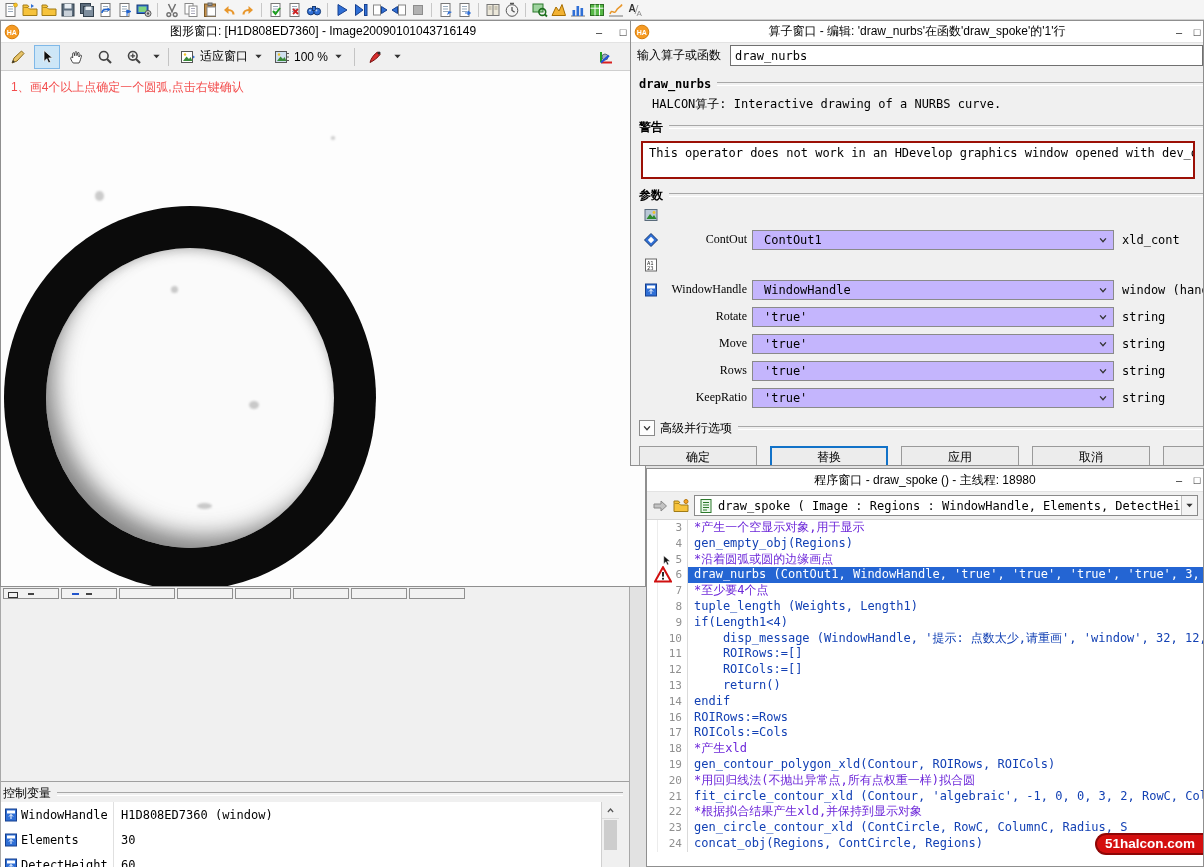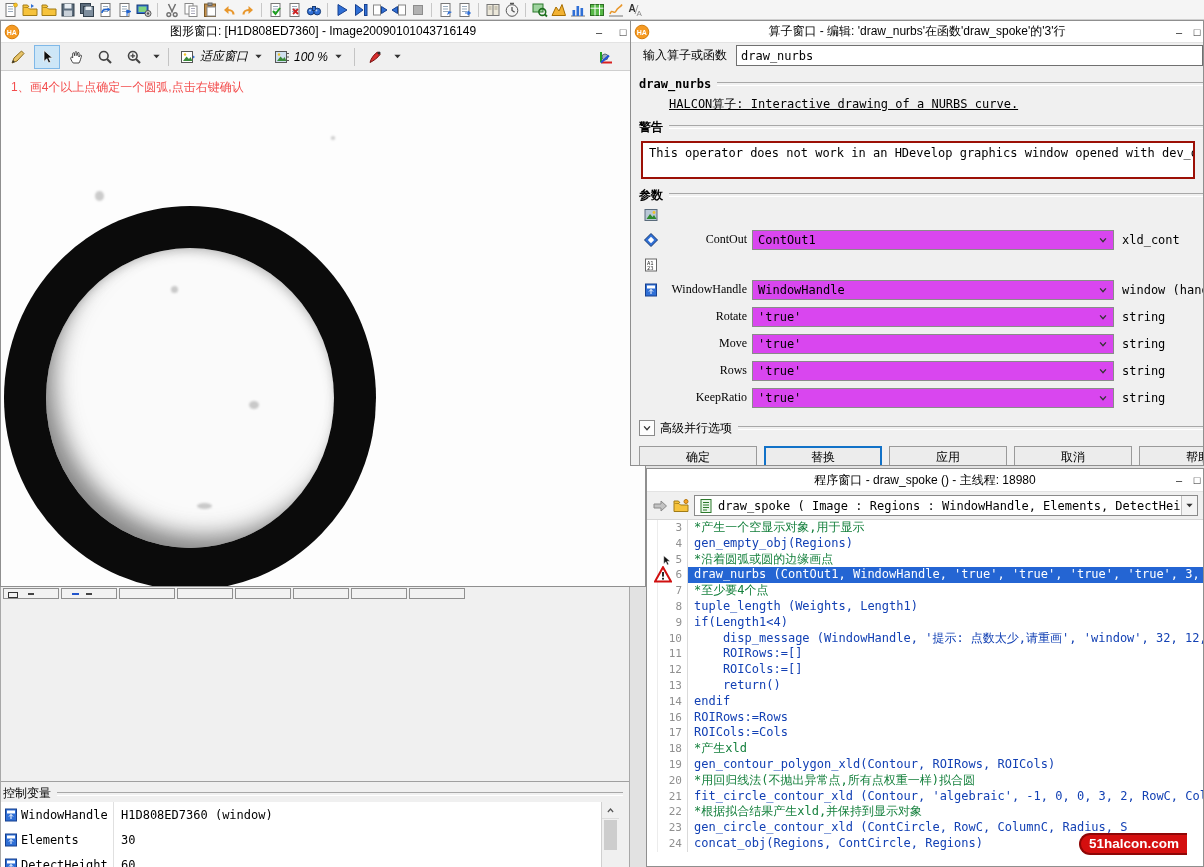--- a/index.html
+++ b/index.html
@@ -21,21 +21,21 @@
   .titlebar .ticon{margin-left:3px;z-index:2;}
   .titlebar .title{position:absolute;left:0;right:0;text-align:center;white-space:nowrap;font-size:12px;}
   .winbtns{margin-left:auto;display:flex;align-items:center;z-index:2;height:100%;}
   .winbtn{width:24px;height:100%;display:flex;align-items:center;justify-content:center;
           font-size:11px;color:#222;}
   .winbtn.partial{width:10px;background:#d8d8d8;}
 
   
   #gfxwin{left:0;top:20px;width:646px;height:567px;z-index:1;background:#fff;}
   .gfx-toolbar{height:27px;background:#f0f0f0;border-bottom:1px solid #cfcfcf;display:flex;
-               align-items:center;padding:0 4px;gap:3px;font-style:italic;}
+               align-items:center;padding:0 4px;gap:3px;}
   .ttool{width:24px;height:22px;display:flex;align-items:center;justify-content:center;border:1px solid transparent;}
   .ttool.active{background:#cde6f7;border:1px solid #7fb8e8;}
   .tsep{width:1px;height:18px;background:#c4c4c4;margin:0 4px;}
   .tcombo{display:flex;align-items:center;gap:4px;padding:1px 4px;height:22px;}
   .tcombo .lbl{white-space:nowrap;}
   .caret{margin-left:2px;}
   .gfx-canvas{position:relative;height:519px;background:#fdfdfd;overflow:hidden;}
   .hint{position:absolute;left:10px;top:8px;color:#f34c4c;white-space:nowrap;}
   .ring-outer{position:absolute;left:3px;top:135px;width:372px;height:384px;border-radius:50%;
               background:#0b0b0b;}
@@ -63,44 +63,44 @@
   .vrow .vname{width:88px;flex:none;}
   .vrow .vval{margin-left:12px;white-space:nowrap;}
   .var-scroll{position:absolute;left:600px;top:215px;width:17px;bottom:0;background:#f0f0f0;
               border-left:1px solid #d0d0d0;}
   .var-scroll .sarrow{height:16px;display:flex;align-items:center;justify-content:center;background:#f0f0f0;border-bottom:1px solid #dcdcdc;}
   .var-scroll .sthumb{margin:1px 2px;height:30px;background:#cdcdcd;}
 
   
   #opwin{left:630px;top:20px;width:574px;height:446px;z-index:3;}
   .op-inputrow{height:25px;display:flex;align-items:center;background:#f0f0f0;}
-  .op-inputrow .ilabel{margin-left:12px;white-space:nowrap;}
+  .op-inputrow .ilabel{margin-left:6px;white-space:nowrap;}
   .op-inputrow input{margin-left:9px;flex:1;height:19px;border:1px solid #707070;background:#fff;
                      font-family:"DejaVu Sans Mono",monospace;font-size:12px;padding:0 4px;}
   .op-body{position:relative;padding:2px 0 0 8px;}
   .group-row{display:flex;align-items:center;height:16px;margin-right:0;}
   .group-row .gtitle{font-weight:bold;white-space:nowrap;}
   .group-row .etch{flex:1;margin-left:6px;height:2px;border-top:1px solid #a8a8a8;border-bottom:1px solid #fff;}
-  .op-desc{margin:4px 0 6px 30px;white-space:nowrap;text-decoration:underline;}
+  .op-desc{margin:4px 0 6px 13px;white-space:nowrap;}
   .warnbox{margin:6px 8px 8px 2px;border:2px solid #9c1006;background:#fff;height:38px;
            padding:3px 6px;box-sizing:border-box;white-space:nowrap;overflow:hidden;}
   .prow{display:flex;align-items:center;height:27px;}
   .prow-icononly{height:23px;}
   .picon{width:18px;margin-left:4px;flex:none;}
   .plabel{width:86px;text-align:right;margin-right:5px;flex:none;white-space:nowrap;font-family:Liberation Serif, serif;}
-  .pcombo{width:362px;height:20px;border:1px solid #8a8a8a;background:#d946ef;display:flex;
-          align-items:center;padding-left:5px;box-sizing:border-box;flex:none;}
+  .pcombo{width:362px;height:20px;border:1px solid #8a8a8a;background:#c4b5fd;display:flex;
+          align-items:center;padding-left:11px;box-sizing:border-box;flex:none;}
   .pcombo .cval{white-space:nowrap;overflow:hidden;}
   .pcombo .chev{margin-left:auto;margin-right:5px;}
   .ptype{margin-left:8px;white-space:nowrap;}
   .advrow{display:flex;align-items:center;height:18px;margin-top:8px;margin-right:0;}
   .advbox{width:14px;height:14px;border:1px solid #8a8a8a;background:#fdfdfd;display:flex;
           align-items:center;justify-content:center;margin-right:5px;flex:none;}
   .advrow .etch{flex:1;margin-left:6px;height:2px;border-top:1px solid #a8a8a8;border-bottom:1px solid #fff;}
-  .btnrow{display:flex;margin:9px 0 0 0;gap:7px;}
+  .btnrow{display:flex;margin:9px 0 0 0;gap:13px;}
   .opbtn{width:118px;height:22px;background:#ececec;border:1px solid #9a9a9a;display:flex;
          align-items:center;justify-content:center;box-sizing:border-box;flex:none;}
   .opbtn.focused{border:2px solid #1272c8;font-family:Liberation Serif, serif;}
 
   
   #progwin{left:646px;top:468px;width:558px;height:399px;z-index:3;background:#fff;}
   #progwin .titlebar{height:22px;}
   .prog-toolbar{height:27px;background:#f0f0f0;border-bottom:1px solid #d6d6d6;display:flex;
                 align-items:center;padding:0 5px;gap:5px;}
   .proc-combo{flex:1;height:21px;border:1px solid #8a8a8a;background:#fff;display:flex;
@@ -108,25 +108,25 @@
   .proc-combo .ptext{margin-left:4px;white-space:nowrap;overflow:hidden;flex:1;}
   .proc-combo .dbtn{width:15px;height:100%;border-left:1px solid #c0c0c0;display:flex;
                     align-items:center;justify-content:center;flex:none;background:#f4f4f4;}
   .code{position:relative;height:349px;background:#fff;overflow:hidden;}
   .code-row{display:flex;height:15.8px;line-height:15.8px;font-family:"DejaVu Sans Mono",monospace;
             font-size:12px;white-space:pre;}
   .bp{width:10px;flex:none;background:#fff;border-right:1px solid #ececec;}
   .lnum{width:24px;flex:none;text-align:right;padding-right:5px;color:#909090;font-size:11px;
         background:#fff;border-right:1px solid #dadada;}
   .ltext{flex:1;padding-left:6px;overflow:hidden;color:#1341b4;}
-  .code-row.comment .ltext{color:#15803d;}
+  .code-row.comment .ltext{color:#6d28d9;}
   .code-row.sel .ltext{background:#2465d3;color:#fff;}
   .warn-overlay{position:absolute;left:7px;z-index:5;}
   .cursor-overlay{position:absolute;left:13px;z-index:6;}
-  .watermark{position:absolute;right:16px;top:364px;z-index:7;background:#d40f0f;color:#fff;
+  .watermark{position:absolute;right:0;top:364px;z-index:7;background:#d40f0f;color:#fff;
              font-weight:bold;font-size:13.5px;padding:1px 8px 2px 8px;border:2px solid #8f0606;
              border-right:none;border-radius:11px 0 0 11px;font-family:"Liberation Sans",sans-serif;}
 </style>
 </head>
 <body>
 
 <div id="topbar">
     <span class="tbicon">
       <svg width="16" height="16" viewBox="0 0 16 16" xmlns="http://www.w3.org/2000/svg">
         <rect x="3" y="1.5" width="9" height="13" fill="#fff" stroke="#777"></rect>
@@ -545,21 +545,21 @@
 </div>
 
 <div id="opwin" class="window">
   <div class="titlebar">
     <span class="ticon">
         <svg width="16" height="16" viewBox="0 0 16 16" xmlns="http://www.w3.org/2000/svg">
           <circle cx="8" cy="8" r="6.8" fill="#f59a23" stroke="#d57d0a"></circle>
           <text x="2.8" y="10.8" font-size="7" font-weight="bold" fill="#fff" font-family="sans-serif">HA</text>
         </svg>
       </span>
-    <span class="title">算子窗口 - 编辑: 'draw_nurbs'在函数'draw_spoke'的'3'行</span>
+    <span class="title">算子窗口 - 编辑: 'draw_nurbs'在函数'draw_spoke'的'1'行</span>
     <span class="winbtns">
       <span class="winbtn">–</span>
       <span class="winbtn" style="width:12px;overflow:hidden">□</span>
     </span>
   </div>
   <div class="op-inputrow">
     <span class="ilabel">输入算子或函数</span>
     <input class="mono" value="draw_nurbs" style="">
   </div>
   <div class="op-body">

